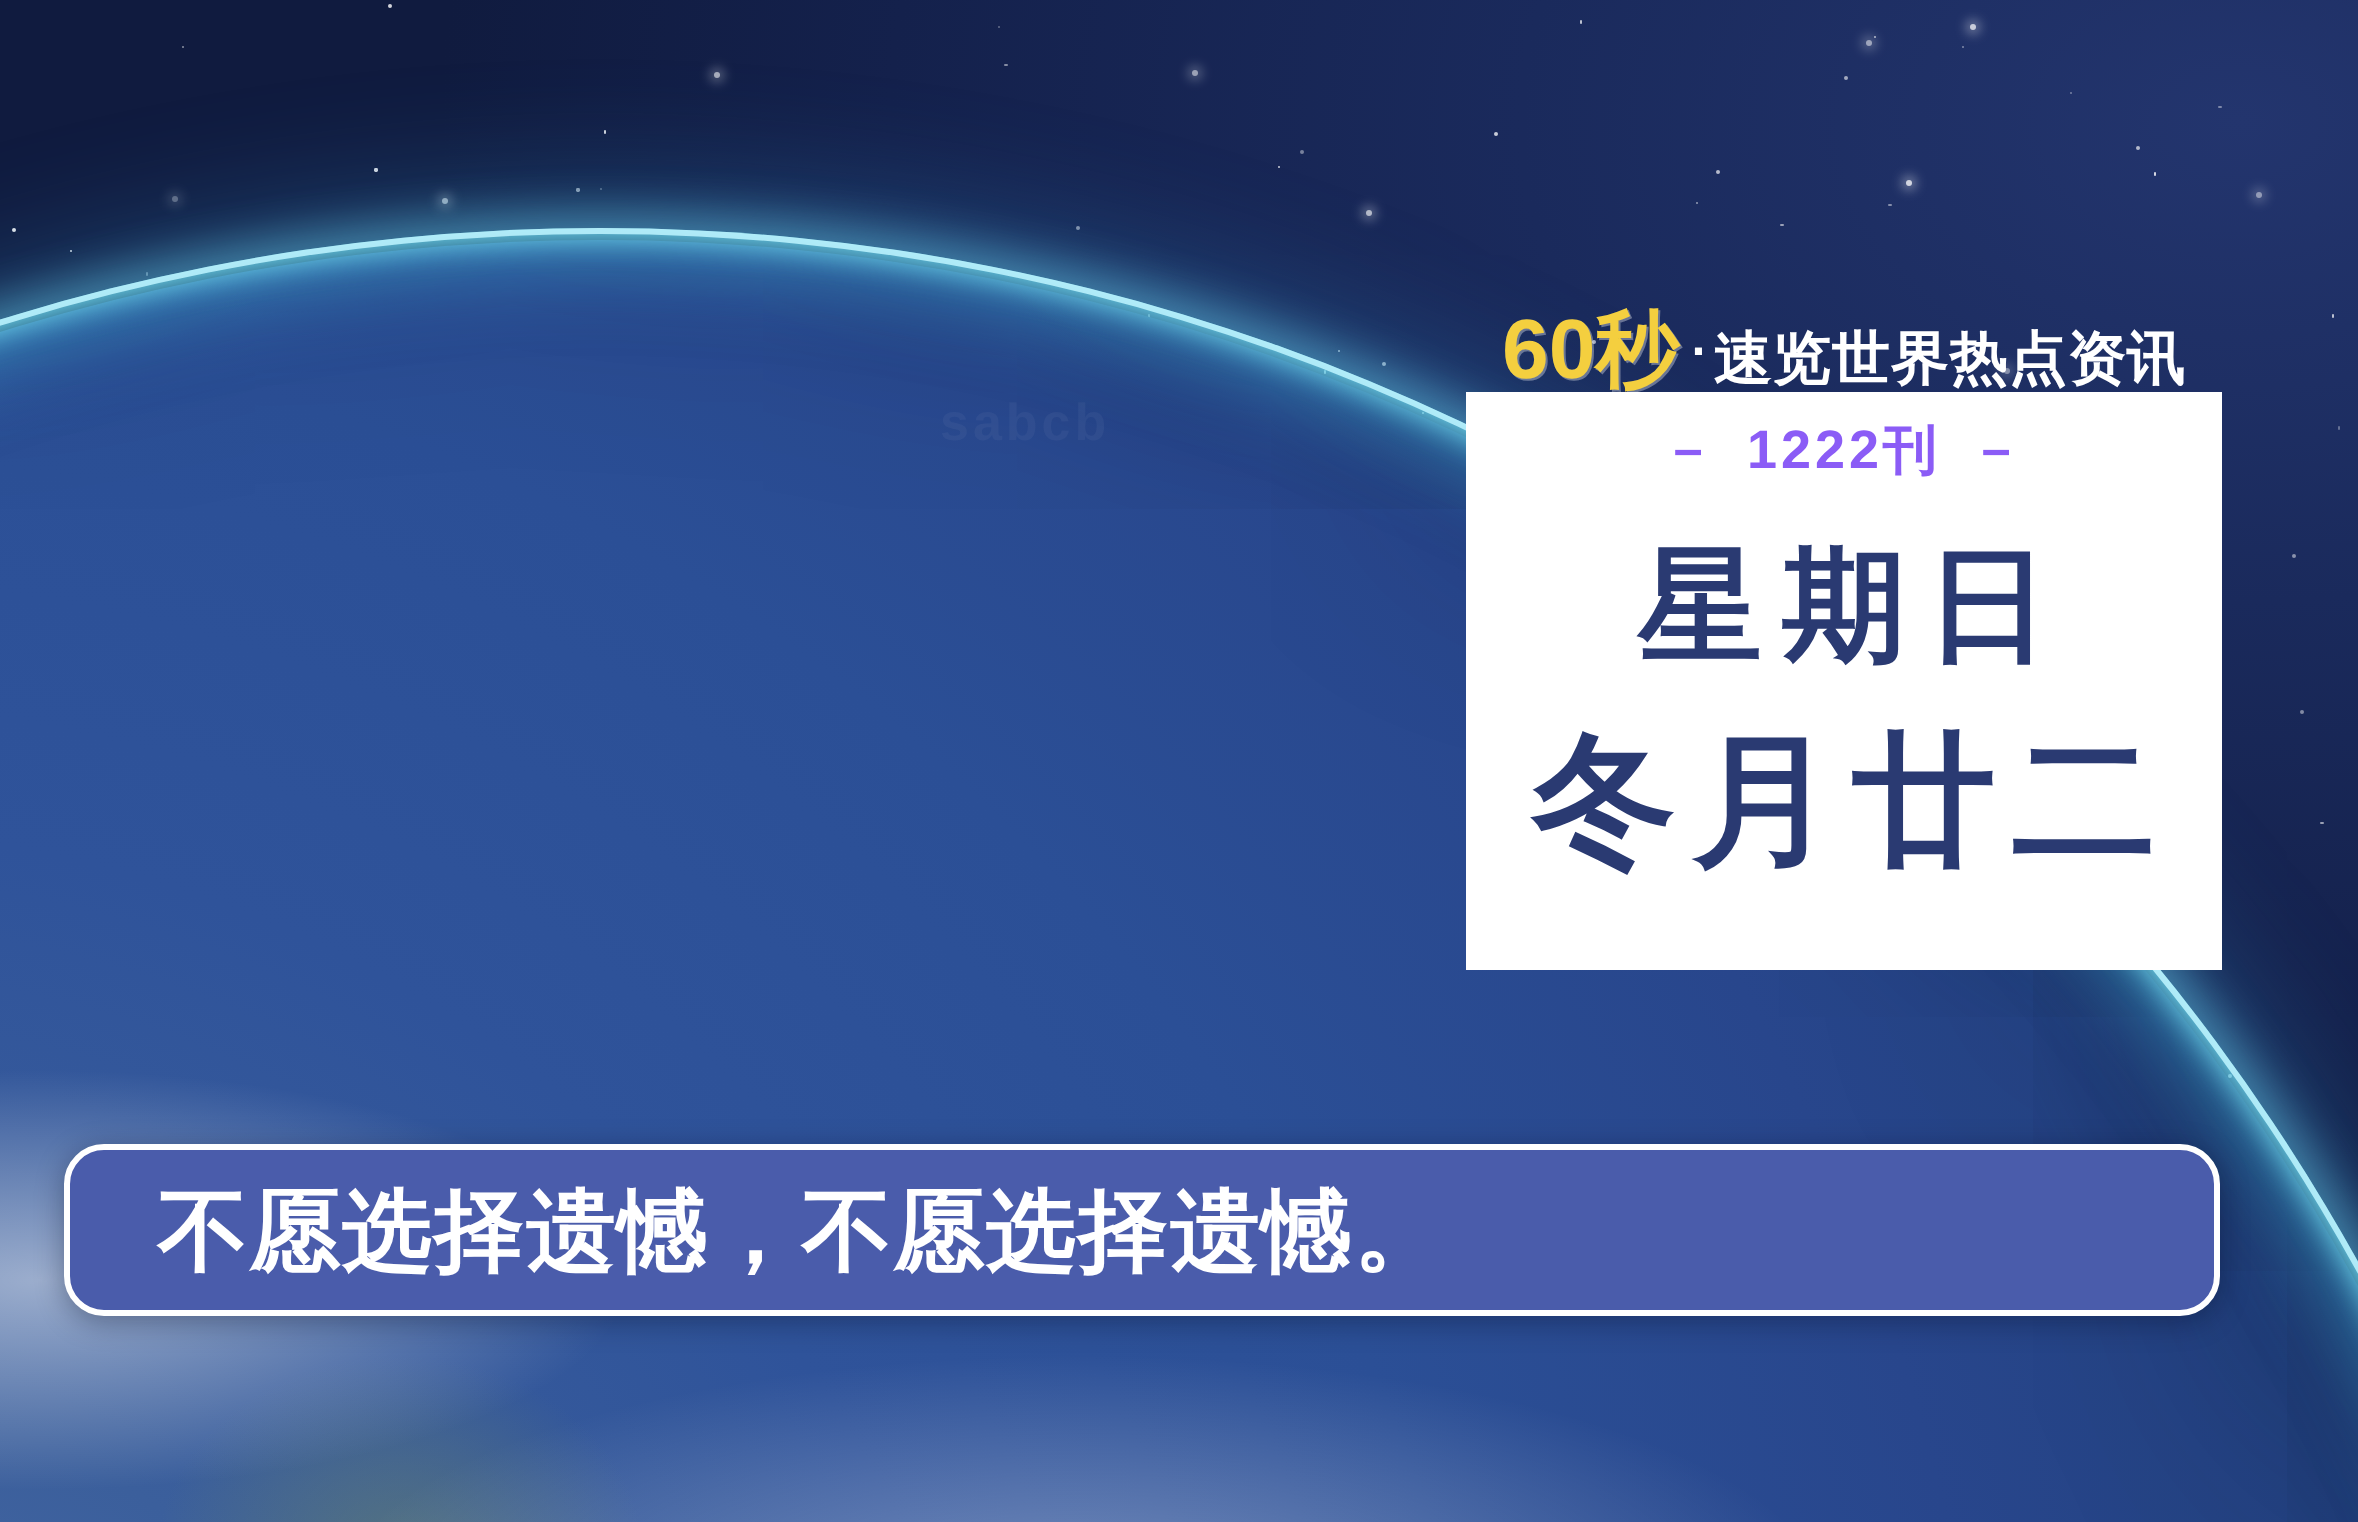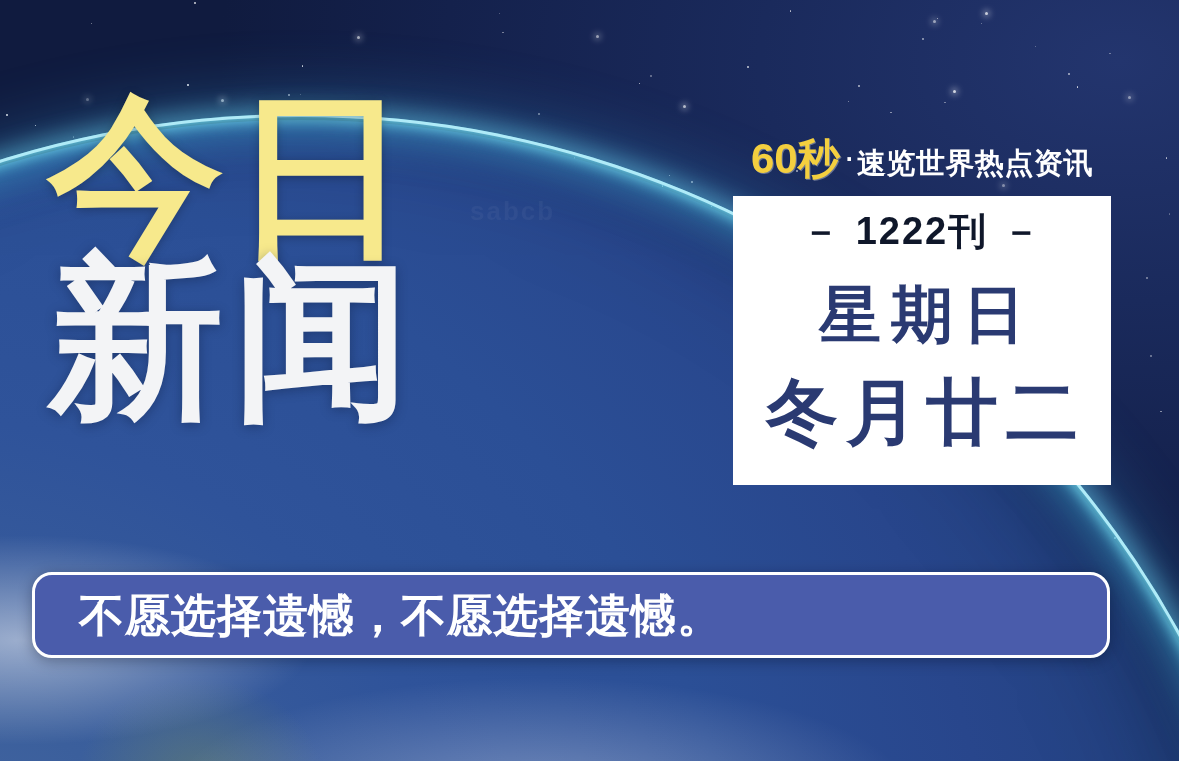--- a/index.html
+++ b/index.html
@@ -162,21 +162,21 @@
   .bigtitle .line2 {
     display: block;
     color: #f3f4f6;
     text-shadow: 0 2px 12px rgba(10,20,50,.35);
   }
 
   
   .tagline {
     position: absolute;
     left: 733px;
-    top: 138px;
+    top: 154px;
     width: 378px;
     text-align: center;
     white-space: nowrap;
     font-weight: bold;
     line-height: 1;
   }
   .tagline .secs {
     color: #f4cf3f;
     font-size: 42px;
     letter-spacing: 0;
@@ -202,22 +202,22 @@
     height: 289px;
     background: #ffffff;
     display: flex;
     flex-direction: column;
     align-items: center;
     justify-content: flex-start;
     box-sizing: border-box;
     padding-top: 16px;
   }
   .info-card .issue {
-    color: #0f172a;
-    font-size: 38px;
+    color: #8b5cf6;
+    font-size: 27px;
     font-weight: bold;
     letter-spacing: 2px;
     line-height: 1;
     white-space: nowrap;
   }
   .info-card .issue .dash {
     display: inline-block;
     margin: 0 14px;
     font-weight: bold;
   }
@@ -412,24 +412,20 @@
 
   <div class="earth-wrap">
     <div class="atmo-glow"></div>
     <div class="earth"></div>
     <div class="atmo"></div>
   </div>
 
   <div class="watermark">sabcb</div>
 
 
-  <div class="bigtitle">
-    <span class="line1">今日</span>
-    <span class="line2">新闻</span>
-  </div>
 
   <div class="tagline">
     <span class="secs">60秒</span><span class="dot">·</span><span class="desc">速览世界热点资讯</span>
   </div>
 
   <div class="info-card">
     <div class="issue">
       <span class="dash">－</span><span>1222刊</span><span class="dash">－</span>
     </div>
     <div class="weekday">星期日</div>

